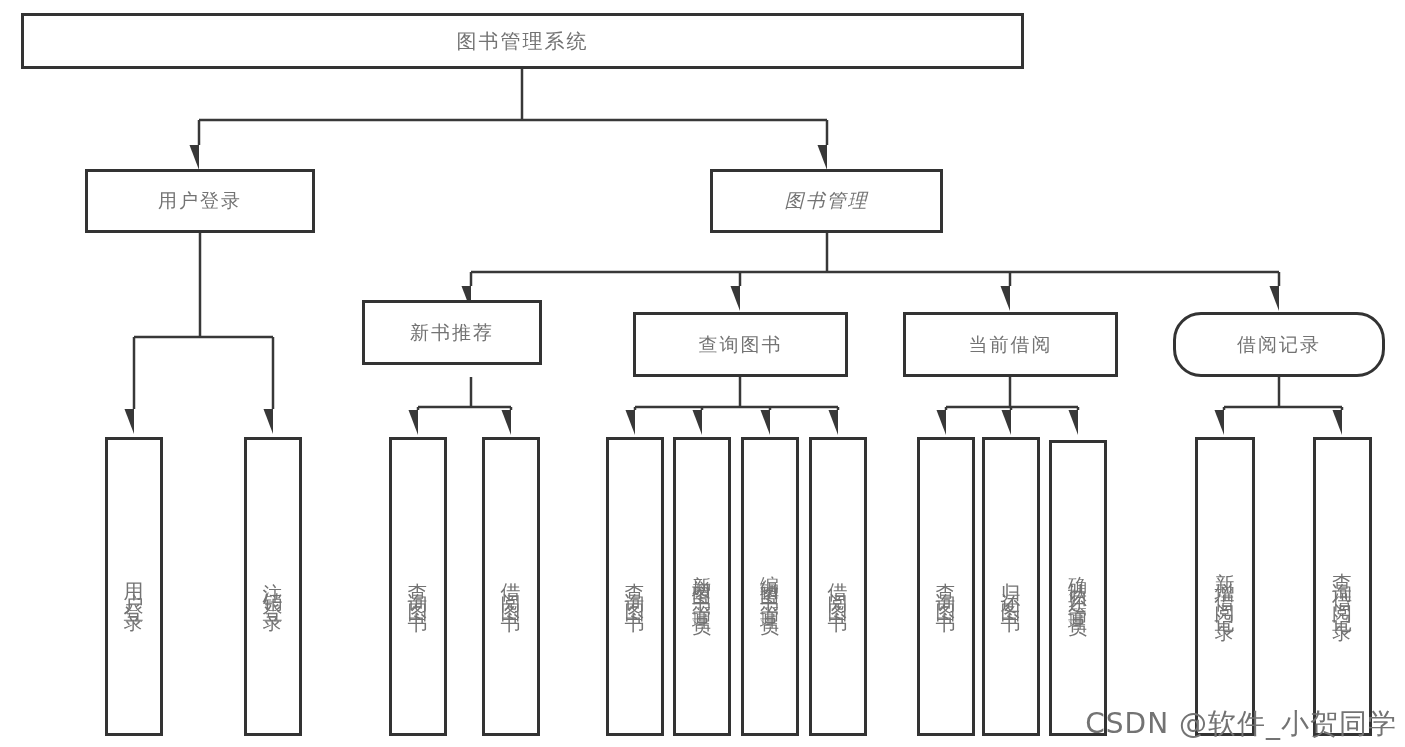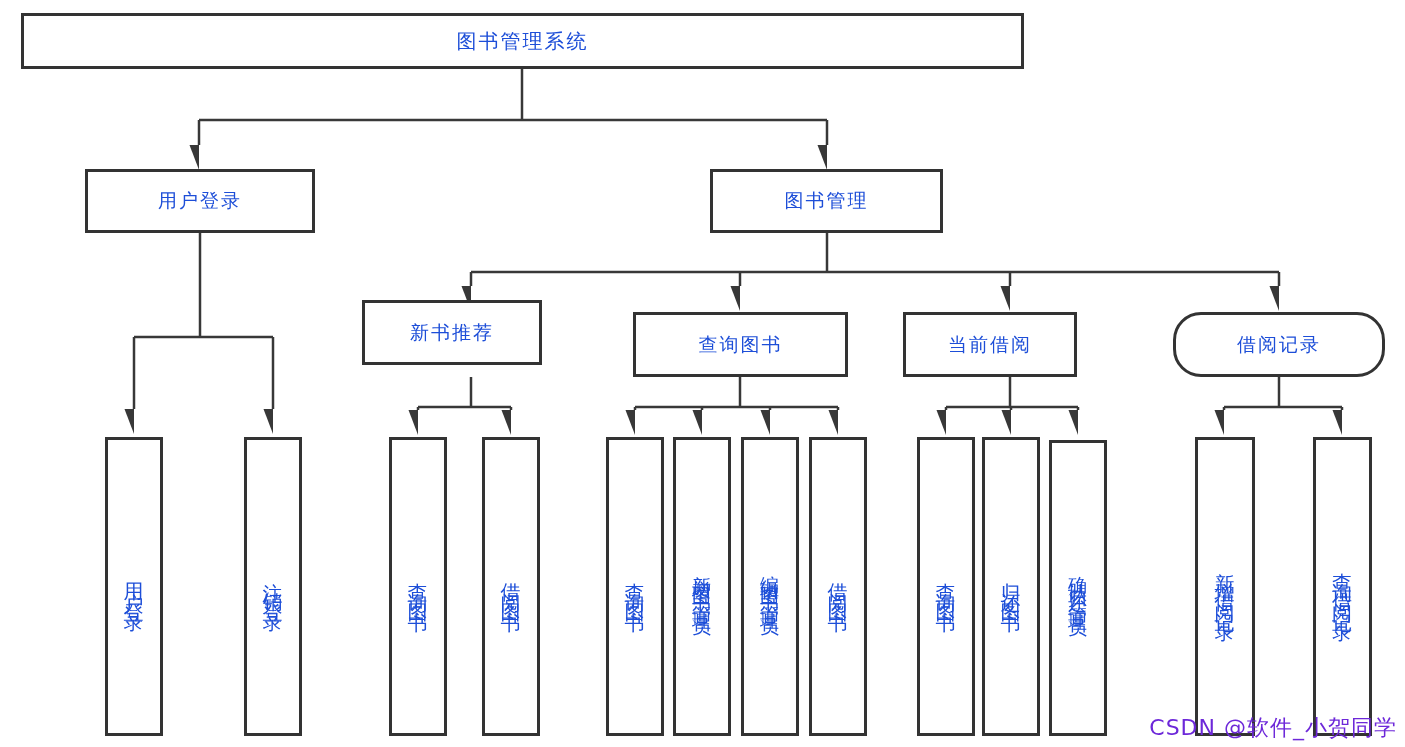--- a/index.html
+++ b/index.html
@@ -19,21 +19,21 @@
     position: absolute;
     left: 0; top: 0;
     width: 1405px; height: 747px;
     z-index: 1;
   }
   .node {
     position: absolute;
     box-sizing: border-box;
     background: #ffffff;
     border: 3px solid #333333;
-    color: #1d4ed8;
+    color: #737373;
     display: flex;
     align-items: center;
     justify-content: center;
     z-index: 2;
   }
   .hnode {
     font-size: 19px;
     letter-spacing: 2px;
     white-space: nowrap;
   }
@@ -42,22 +42,22 @@
     writing-mode: vertical-rl;
     text-orientation: mixed;
     letter-spacing: 10px;
     line-height: 1;
   }
   .watermark {
     position: absolute;
     right: 8px;
     bottom: 4px;
     z-index: 3;
-    font-size: 22px;
-    color: #6d28d9;
+    font-size: 28px;
+    color: #737373;
     letter-spacing: 1px;
     white-space: nowrap;
   }
 </style>
 </head>
 <body>
 
 <div class="canvas">
 
   <svg class="wires" viewBox="0 0 1405 747" xmlns="http://www.w3.org/2000/svg">
@@ -106,25 +106,25 @@
       <path d="M1279,377 V407"></path>
       <path d="M1224,407 H1342"></path>
       <line x1="1224" y1="407" x2="1224" y2="410" marker-end="url(#arrow)"></line>
       <line x1="1342" y1="407" x2="1342" y2="410" marker-end="url(#arrow)"></line>
     </g>
   </svg>
 
   <div class="node hnode" style="left:21px; top:13px; width:1003px; height:56px; font-size:20px;">图书管理系统</div>
 
   <div class="node hnode" style="left:85px; top:169px; width:230px; height:64px;">用户登录</div>
-  <div class="node hnode" style="left:710px; top:169px; width:233px; height:64px;">图书管理</div>
+  <div class="node hnode" style="left:710px; top:169px; width:233px; height:64px;font-style:italic;">图书管理</div>
 
   <div class="node hnode" style="left:362px; top:300px; width:180px; height:65px;">新书推荐</div>
   <div class="node hnode" style="left:633px; top:312px; width:215px; height:65px;">查询图书</div>
-  <div class="node hnode" style="left:903px; top:312px; width:174px; height:65px;">当前借阅</div>
+  <div class="node hnode" style="left:903px; top:312px; width:215px; height:65px;">当前借阅</div>
   <div class="node hnode" style="left:1173px; top:312px; width:212px; height:65px;border-radius:28px;">借阅记录</div>
 
   <div class="node vnode" style="left:105px; top:437px; width:58px; height:299px;">用户登录</div>
   <div class="node vnode" style="left:244px; top:437px; width:58px; height:299px;">注销登录</div>
 
   <div class="node vnode" style="left:389px; top:437px; width:58px; height:299px;">查询图书</div>
   <div class="node vnode" style="left:482px; top:437px; width:58px; height:299px;">借阅图书</div>
 
   <div class="node vnode" style="left:606px; top:437px; width:58px; height:299px;">查询图书</div>
   <div class="node vnode" style="left:673px; top:437px; width:58px; height:299px; letter-spacing:6px; font-size:19px;">新增图书（管理员）</div>

